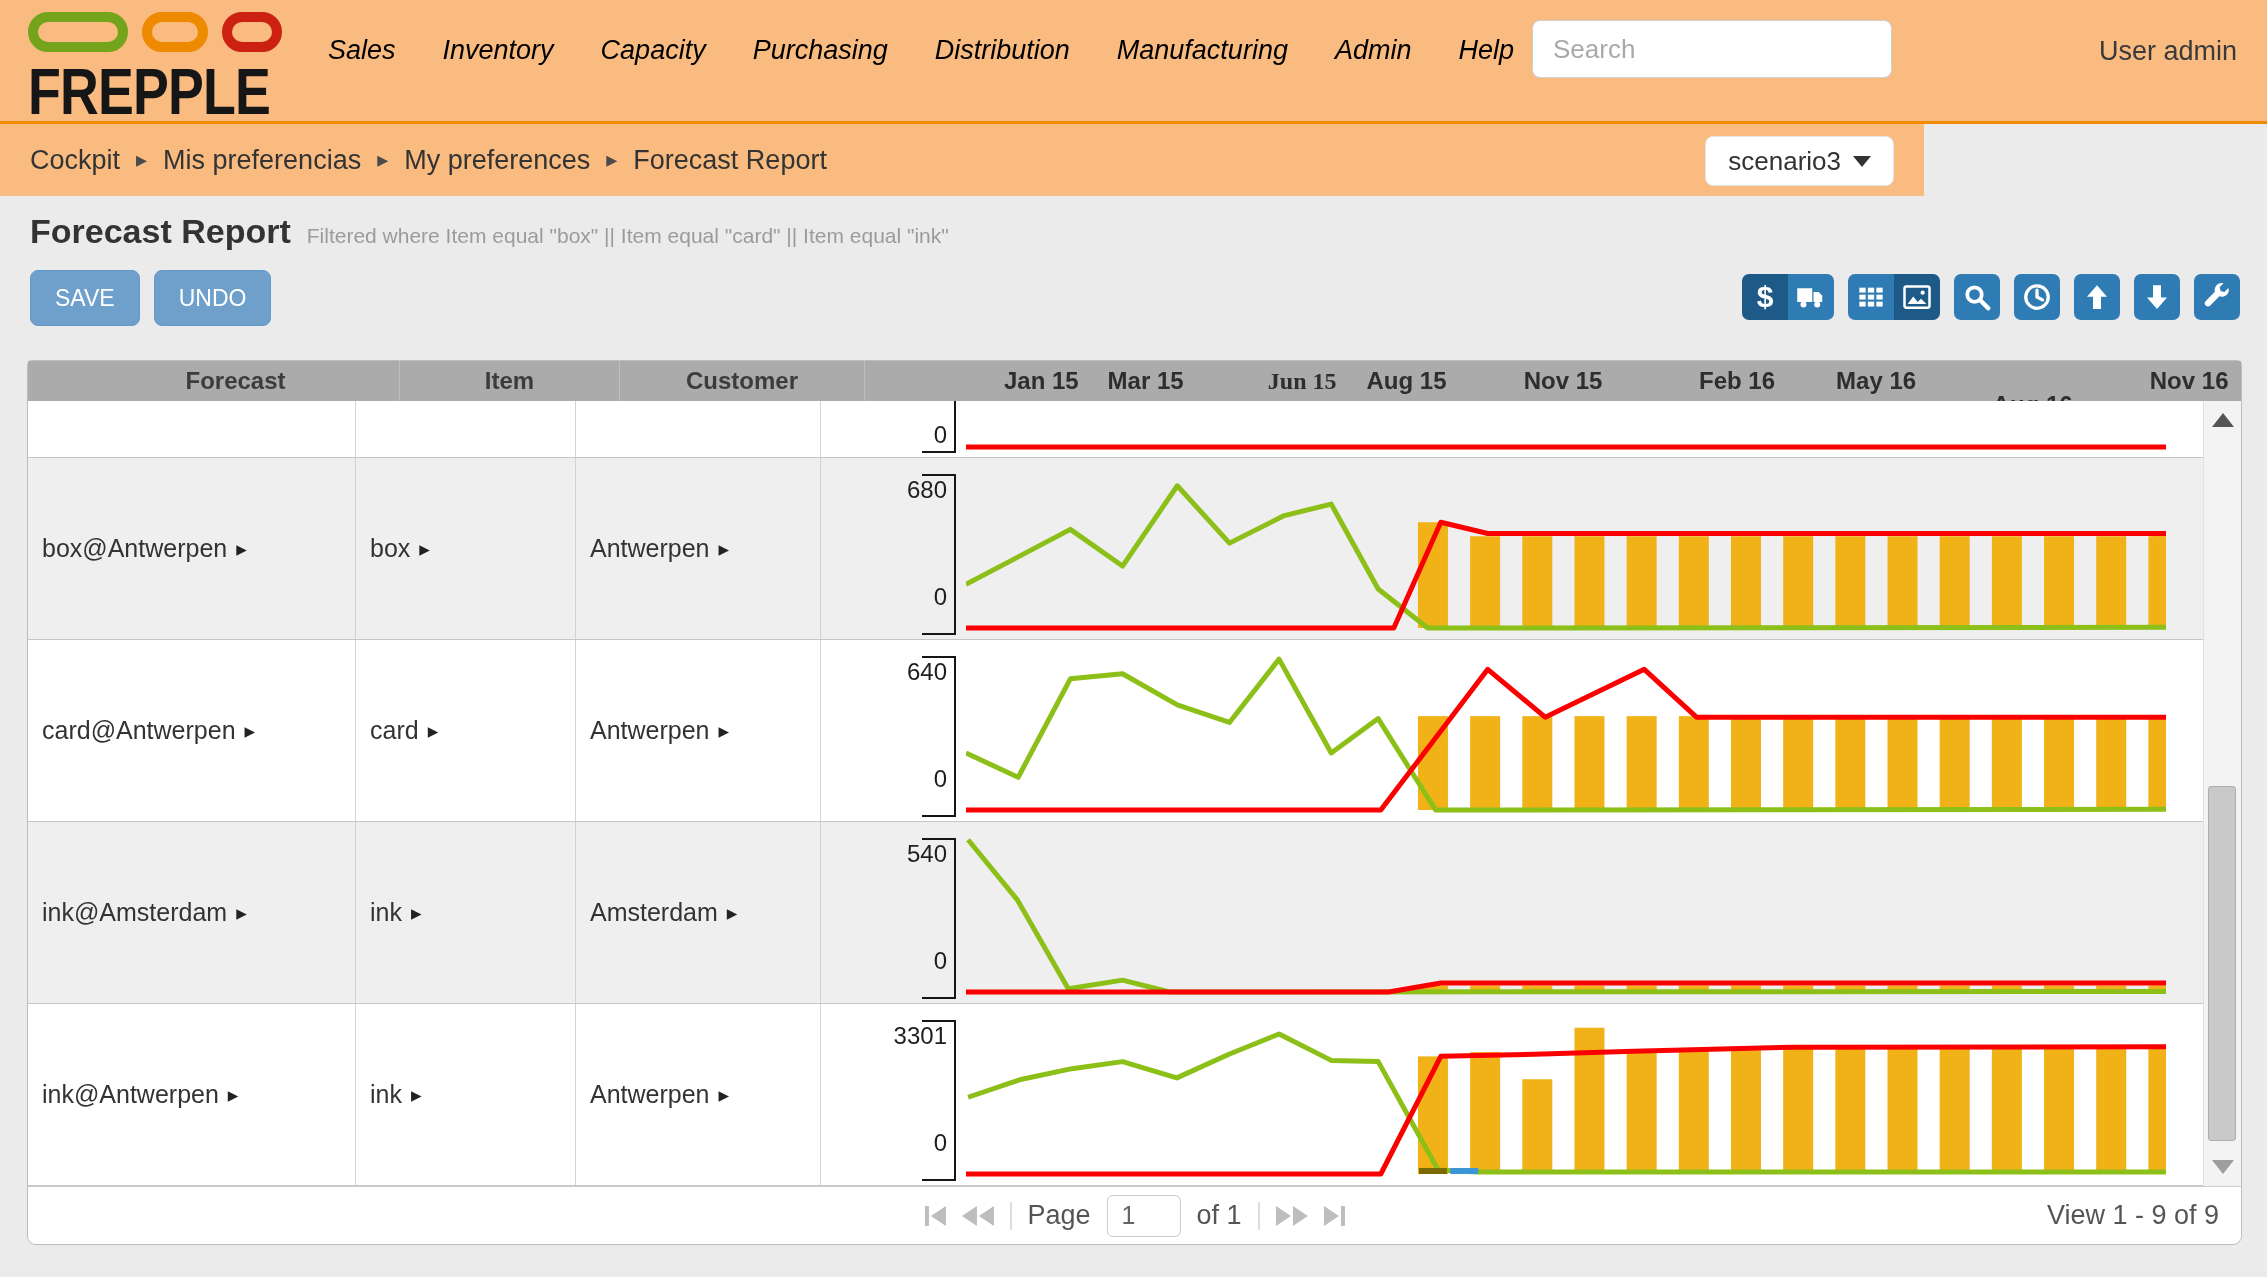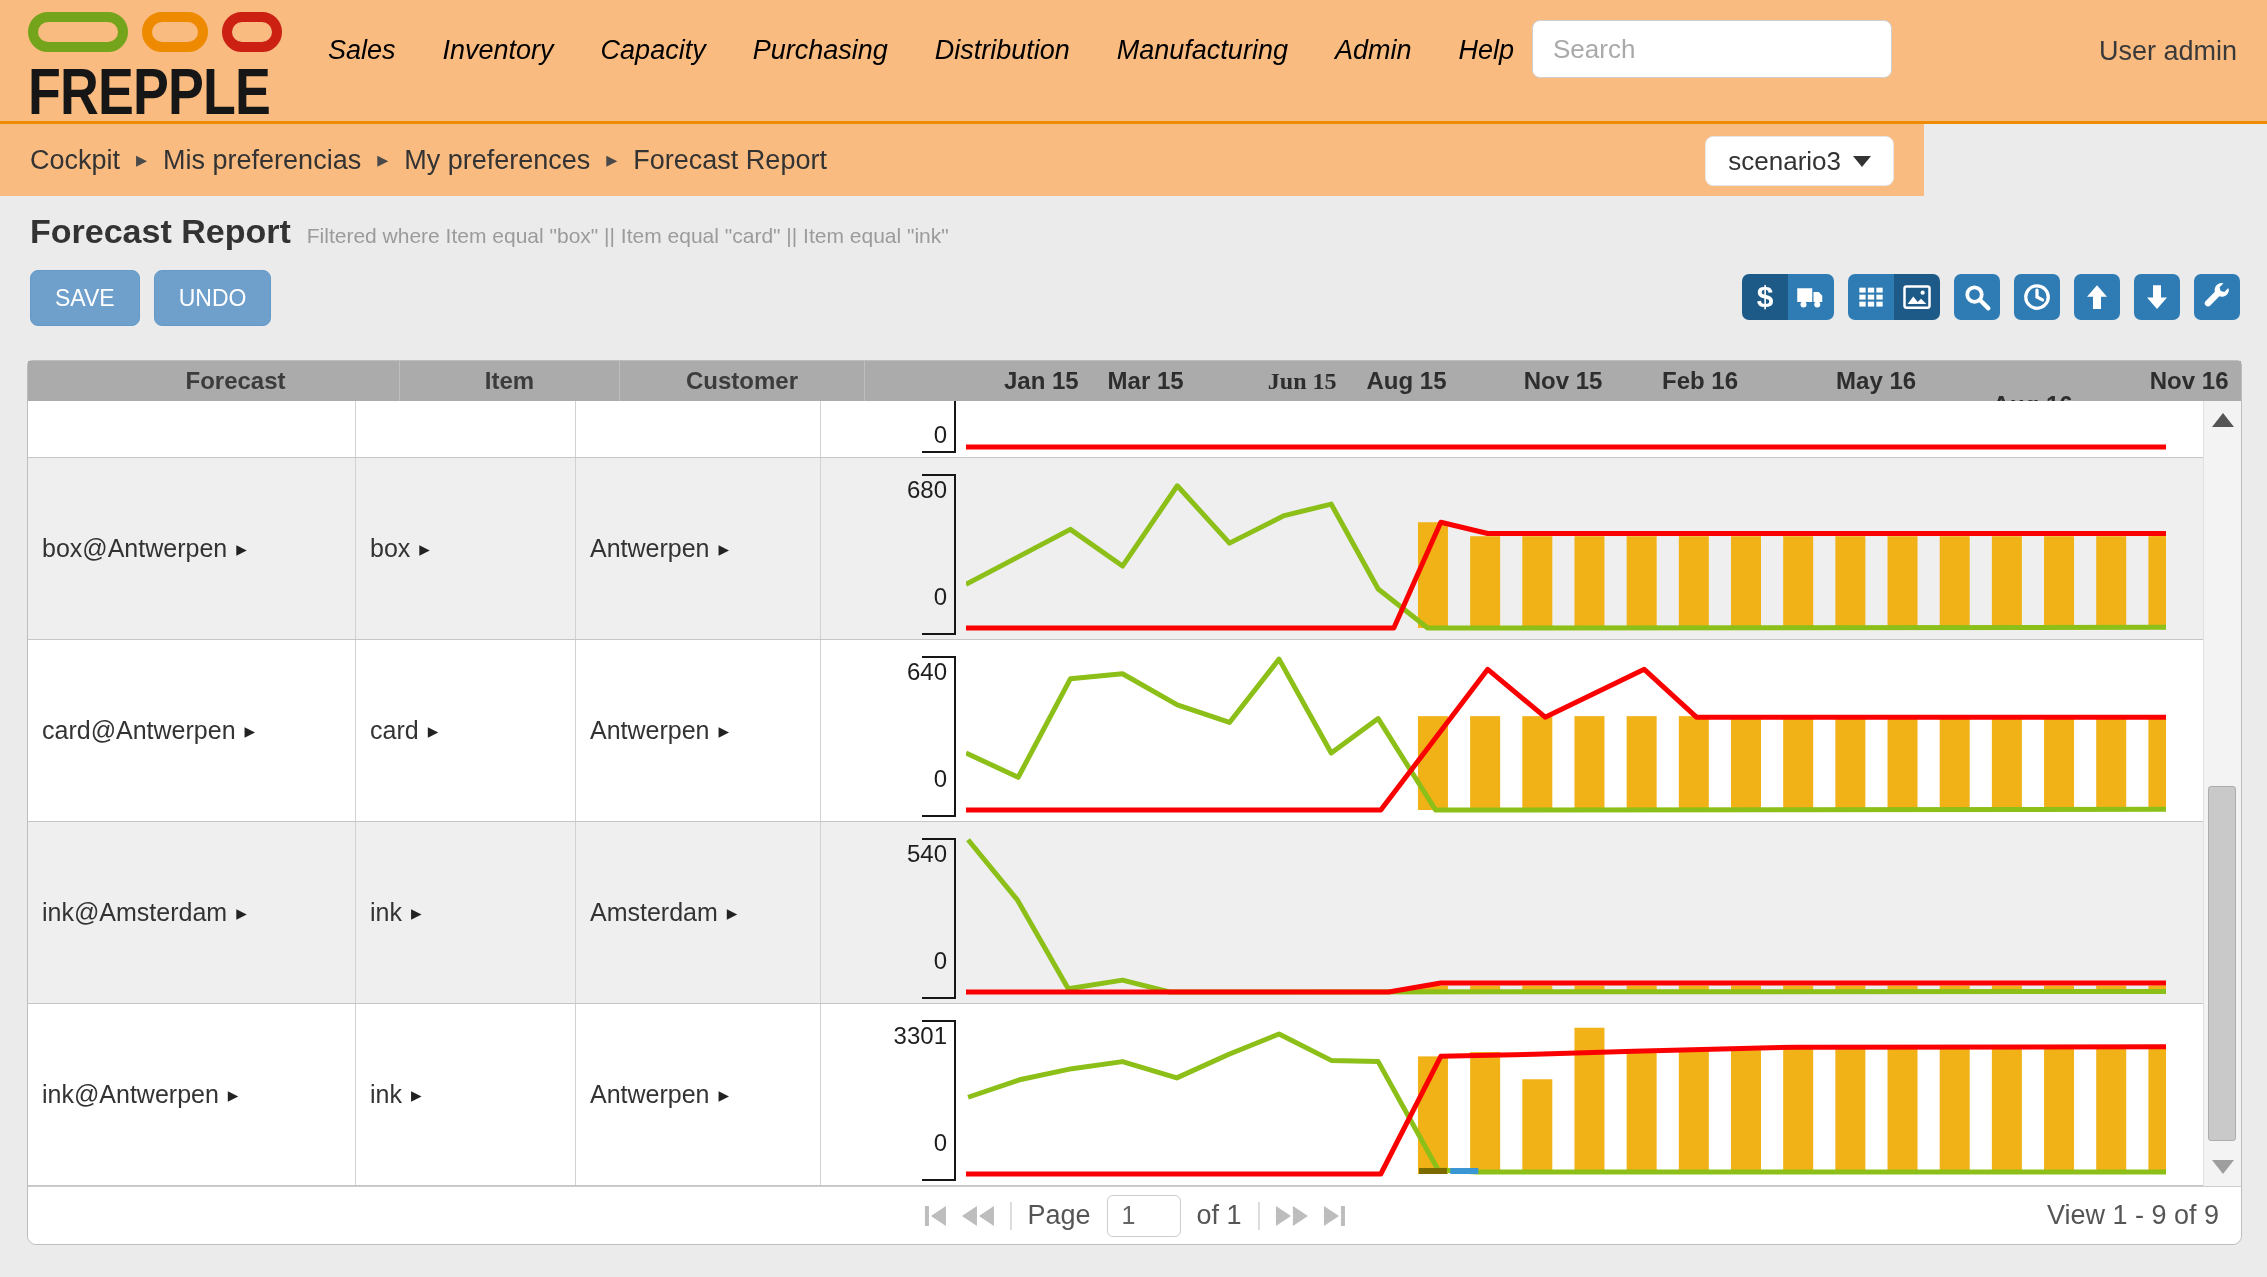--- a/index.html
+++ b/index.html
@@ -201,21 +201,21 @@
   <div class="ghead">
     <div class="hcell c-forecast">Forecast</div>
     <div class="hcell c-item">Item</div>
     <div class="hcell c-customer">Customer</div>
     <div class="hcell chart-head">
         <span class="time-label" style="left: 176.304px;">Jan 15</span>
         <span class="time-label" style="left: 280.652px;">Mar 15</span>
         <span class="time-label" style="left: 437.174px; font-family: Liberation Serif, serif;">Jun 15</span>
         <span class="time-label" style="left: 541.522px;">Aug 15</span>
         <span class="time-label" style="left: 698.043px;">Nov 15</span>
-        <span class="time-label" style="left: 835px;">Feb 16</span>
+        <span class="time-label" style="left: 872px;">Feb 16</span>
         <span class="time-label" style="left: 1011.09px;">May 16</span>
         <span class="time-label" style="left: 1167.61px; margin-top: 24px;">Aug 16</span>
         <span class="time-label" style="left: 1324.13px;">Nov 16</span>
       </div>
   </div>
   <div class="gbody">
       <div class="grow" style="height: 57px; background: rgb(255, 255, 255);">
         <div class="bcell c-forecast"></div>
         <div class="bcell c-item"></div>
         <div class="bcell c-customer"></div>

